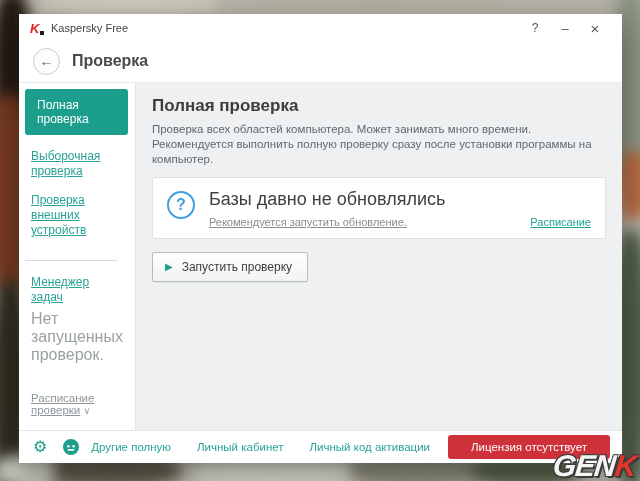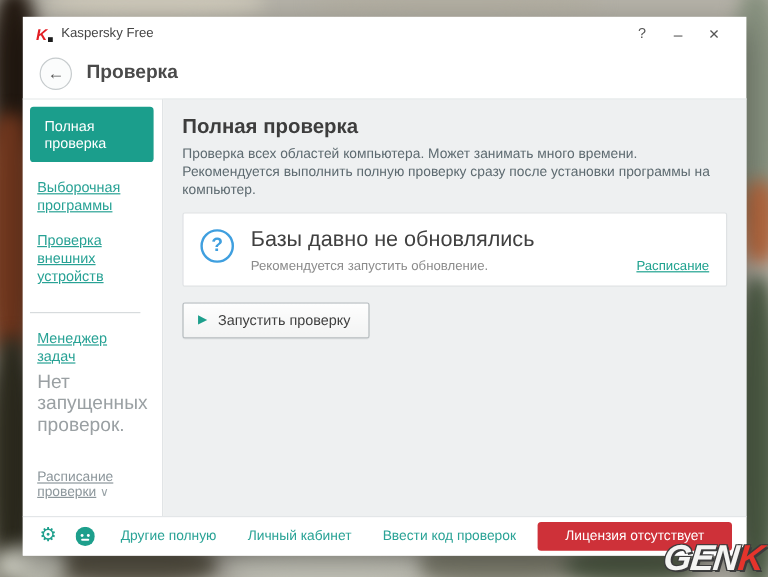--- a/index.html
+++ b/index.html
@@ -61,21 +61,21 @@
   .main { flex:1 1 auto; background:#eef0f1; border-top:1px solid #e8ebec; padding:13px 16px 0 16px; }
   .main h1 { font-size:17px; font-weight:bold; color:#3d3d3d; }
   .desc { margin-top:6px; font-size:11.5px; line-height:15px; color:#5d6a70; }
   .notice { margin-top:10px; background:#fff; border:1px solid #dfe2e4; border-radius:2px;
             padding:11px 14px 10px 14px; display:flex; align-items:flex-start; }
   .qicon { flex:0 0 auto; width:28px; height:28px; border-radius:50%; border:2px solid #3f9fdf;
            color:#3f9fdf; font-size:16px; font-weight:bold; display:flex; align-items:center;
            justify-content:center; margin-top:2px; }
   .ntxt { margin-left:14px; flex:1 1 auto; }
   .ntitle { font-size:18px; color:#404040; }
-  .nsub { margin-top:6px; font-size:11px; color:#8b8b8b; }
+  .nsub { margin-top:6px; font-size:11px; color:#8b8b8b;text-decoration:underline; }
   .nlink { align-self:flex-end; font-size:11px; color:#1fa28f; text-decoration:underline; }
   .runbtn { margin-top:13px; display:inline-flex; align-items:center; gap:9px;
             background:linear-gradient(#fefefe,#f2f3f3); border:1px solid #b6bcbf; border-radius:2px;
             padding:7px 15px 7px 12px; font-size:12px; color:#3f3f3f; box-shadow:0 1px 0 rgba(0,0,0,.05); }
   .play { color:#1d9f8c; font-size:10px; line-height:10px; }
 
   .footer { flex:0 0 33px; background:#fff; border-top:1px solid #e3e6e8; display:flex;
             align-items:center; padding:0 12px 0 14px; }
   .gear { color:#1d9f8c; font-size:16px; line-height:16px; }
   .supp { margin-left:16px; width:16px; height:16px; }
@@ -126,21 +126,21 @@
     <div class="header">
       <span class="backbtn">
         <span>←</span>
       </span>
       <span class="pagetitle">Проверка</span>
     </div>
 
     <div class="bodyrow">
       <div class="sidebar">
         <div class="sel-item">Полная проверка</div>
-        <div class="side-link">Выборочная программы</div>
+        <div class="side-link">Выборочная проверка</div>
         <div class="side-link">Проверка внешних устройств</div>
         <div class="side-div"></div>
         <div class="side-link">Менеджер задач</div>
         <div class="side-status">Нет запущенных проверок.</div>
         <div class="schedule">
           <span class="lbl">Расписание проверки</span><span class="chev">∨</span>
         </div>
       </div>
 
       <div class="main">
@@ -172,21 +172,21 @@
       <span class="supp">
         <svg width="16" height="16" viewBox="0 0 16 16">
           <circle cx="8" cy="8" r="8" fill="#1d9f8c"></circle>
           <circle cx="5.4" cy="7.2" r="1.2" fill="#fff"></circle>
           <circle cx="10.6" cy="7.2" r="1.2" fill="#fff"></circle>
           <rect x="4.6" y="10" width="6.8" height="1.7" rx="0.85" fill="#fff"></rect>
         </svg>
       </span>
       <span class="flink first">Другие полную</span>
       <span class="flink">Личный кабинет</span>
-      <span class="flink">Ввести код проверок</span>
+      <span class="flink">Личный код активации</span>
       <span class="licbtn">Лицензия отсутствует</span>
     </div>
   </div>
 
   <div class="wm">
     <span class="w">GEN</span><span class="r">K</span>
   </div>
 </div>
 
 </body></html>

